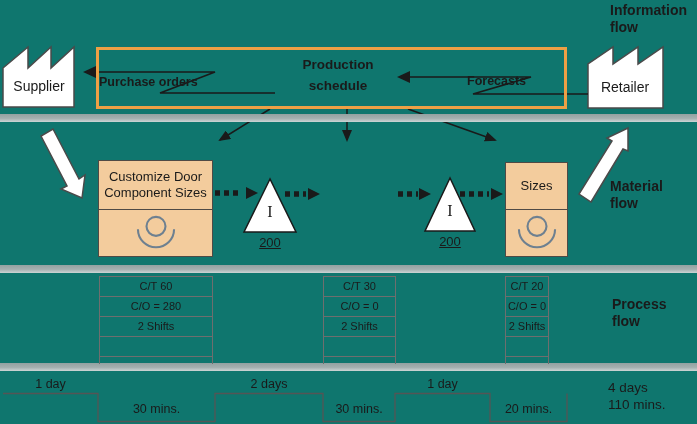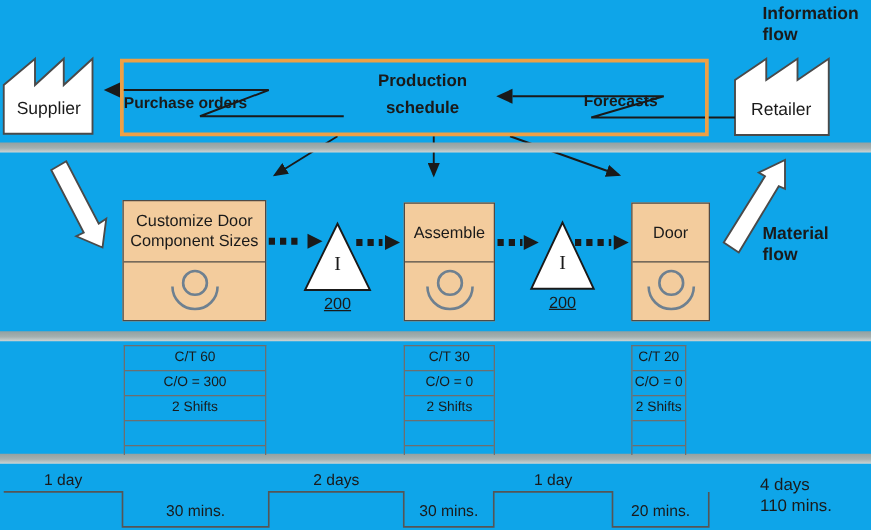--- a/index.html
+++ b/index.html
@@ -1,17 +1,17 @@
 <!DOCTYPE html>
 <html><head>
 <meta charset="utf-8">
 <style>
   html,body{margin:0;padding:0;background:#fff;}
   .canvas{
-    position:relative;width:697px;height:424px;background:#0ea5e9;overflow:hidden;
+    position:relative;width:697px;height:424px;background:#0f766e;overflow:hidden;
     font-family:"Liberation Sans","DejaVu Sans",sans-serif;color:#1a1a1a;
   }
   .abs{position:absolute;}
   svg{display:block;}
   .lbl-bold{font-weight:bold;font-size:14px;line-height:17px;}
   .factory-label{font-size:14px;text-align:center;}
   .flow-bar{left:0;width:697px;height:8px;background:linear-gradient(to bottom,#93a1a1 0%,#a4b0b0 55%,#ccd5d5 100%);}
   .sched-box{left:96px;top:47px;width:465px;height:56px;border:3px solid #eda045;background:transparent;}
   .info-lbl{font-weight:bold;font-size:12.5px;margin-top:21px;}
   .prod-sched{font-weight:bold;font-size:13.5px;line-height:21px;text-align:center;}
@@ -101,50 +101,42 @@
   <div class="abs pbox" style="left:98px;top:160px;width:115px;height:97px">
     <div class="head" style="height:44px">Customize Door Component Sizes</div>
     <div class="body">
       <svg width="46" height="38" viewBox="0 0 48 40">
         <circle cx="24" cy="13" r="10" fill="none" stroke="#6e8090" stroke-width="2.2"></circle>
         <path d="M5,16 A19,19 0 0 0 43,16" fill="none" stroke="#6e8090" stroke-width="2.2"></path>
       </svg>
     </div>
   </div>
 
-  <div class="abs pbox" style="left:323px;top:162px;width:73px;height:95px">
-    <div class="head" style="height:42px">Assemble</div>
-    <div class="body">
-      <svg width="46" height="38" viewBox="0 0 48 40">
-        <circle cx="24" cy="13" r="10" fill="none" stroke="#6e8090" stroke-width="2.2"></circle>
-        <path d="M5,16 A19,19 0 0 0 43,16" fill="none" stroke="#6e8090" stroke-width="2.2"></path>
-      </svg>
-    </div>
-  </div>
 
   <div class="abs pbox" style="left:505px;top:162px;width:63px;height:95px">
-    <div class="head" style="height:42px">Door</div>
+    <div class="head" style="height:42px">Sizes</div>
     <div class="body">
       <svg width="46" height="38" viewBox="0 0 48 40">
         <circle cx="24" cy="13" r="10" fill="none" stroke="#6e8090" stroke-width="2.2"></circle>
         <path d="M5,16 A19,19 0 0 0 43,16" fill="none" stroke="#6e8090" stroke-width="2.2"></path>
       </svg>
     </div>
   </div>
 
   <div class="abs inv-i" style="left:260px;top:203px;width:20px">I</div>
   <div class="abs inv-qty" style="left:250px;top:235px;width:40px">200</div>
 
   <div class="abs inv-i" style="left:440px;top:202px;width:20px">I</div>
   <div class="abs inv-qty" style="left:430px;top:234px;width:40px">200</div>
 
+  <div class="abs lbl-bold" style="left:612px;top:296px;width:64px">Process flow</div>
 
   <div class="abs dbox" style="left:99px;top:276px;width:114px">
     <div class="row">C/T 60</div>
-    <div class="row">C/O = 300</div>
+    <div class="row">C/O = 280</div>
     <div class="row">2 Shifts</div>
     <div class="row"></div>
     <div class="stub"></div>
   </div>
 
   <div class="abs dbox" style="left:323px;top:276px;width:73px">
     <div class="row">C/T 30</div>
     <div class="row">C/O = 0</div>
     <div class="row">2 Shifts</div>
     <div class="row"></div>

